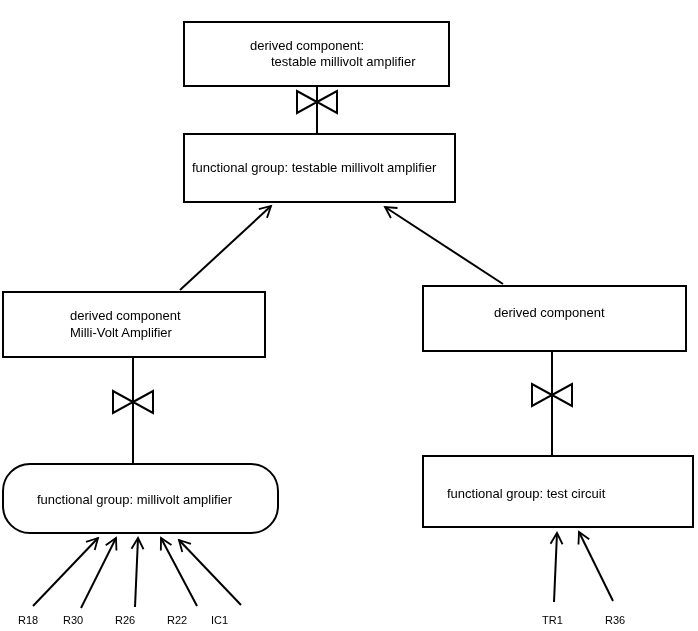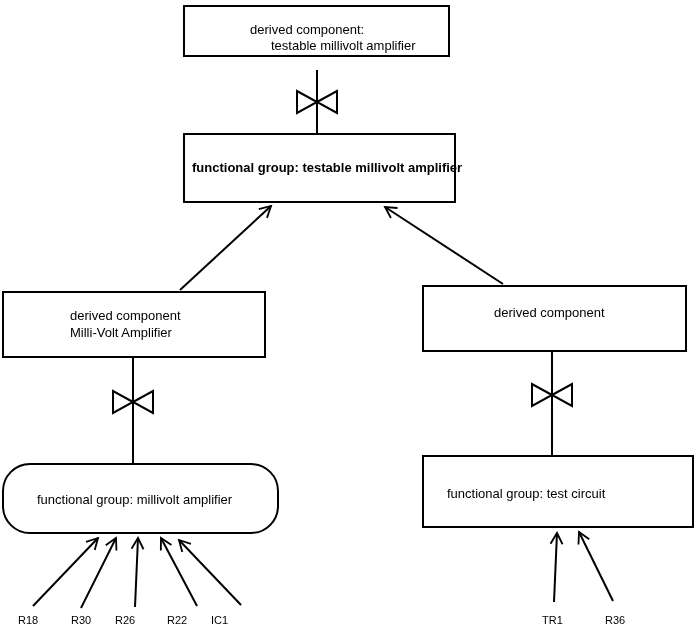--- a/index.html
+++ b/index.html
@@ -25,35 +25,35 @@
   }
   .node {
     position: absolute;
     box-sizing: border-box;
     border: 2px solid #000000;
     background: #ffffff;
     font-size: 13px;
     line-height: 17px;
     white-space: nowrap;
   }
-  .node-derived-testable   { left: 183px; top: 5px;   width: 267px; height: 52px; padding: 15px 0 0 65px; line-height: 16px; }
+  .node-derived-testable   { left: 183px; top: 21px;   width: 267px; height: 66px; padding: 15px 0 0 65px; line-height: 16px; }
   .node-derived-testable .l2 { margin-left: 21px; }
-  .node-functional-testable{ left: 183px; top: 133px; width: 273px; height: 70px; padding: 24px 0 0 7px; font-weight: bold; }
+  .node-functional-testable{ left: 183px; top: 133px; width: 273px; height: 70px; padding: 24px 0 0 7px; }
   .node-derived-millivolt  { left: 2px;   top: 291px; width: 264px; height: 67px; padding: 14px 0 0 66px; }
   .node-derived-test       { left: 422px; top: 285px; width: 265px; height: 67px; padding: 17px 0 0 70px; }
   .node-functional-millivolt{ left: 2px;  top: 463px; width: 277px; height: 71px; padding: 26px 0 0 33px; border-radius: 28px; }
   .node-functional-test    { left: 422px; top: 455px; width: 272px; height: 73px; padding: 28px 0 0 23px; }
   .leaf {
     position: absolute;
     font-size: 11px;
     line-height: 15px;
     white-space: nowrap;
   }
   .leaf-r18 { left: 18px;  top: 613px; }
-  .leaf-r30 { left: 63px;  top: 613px; margin-left: 8px; }
+  .leaf-r30 { left: 63px;  top: 613px; }
   .leaf-r26 { left: 115px; top: 613px; }
   .leaf-r22 { left: 167px; top: 613px; }
   .leaf-ic1 { left: 211px; top: 613px; }
   .leaf-tr1 { left: 542px; top: 613px; }
   .leaf-r36 { left: 605px; top: 613px; }
   .stroke { stroke: #000000; stroke-width: 2; fill: none; }
 </style>
 </head>
 <body>
 

